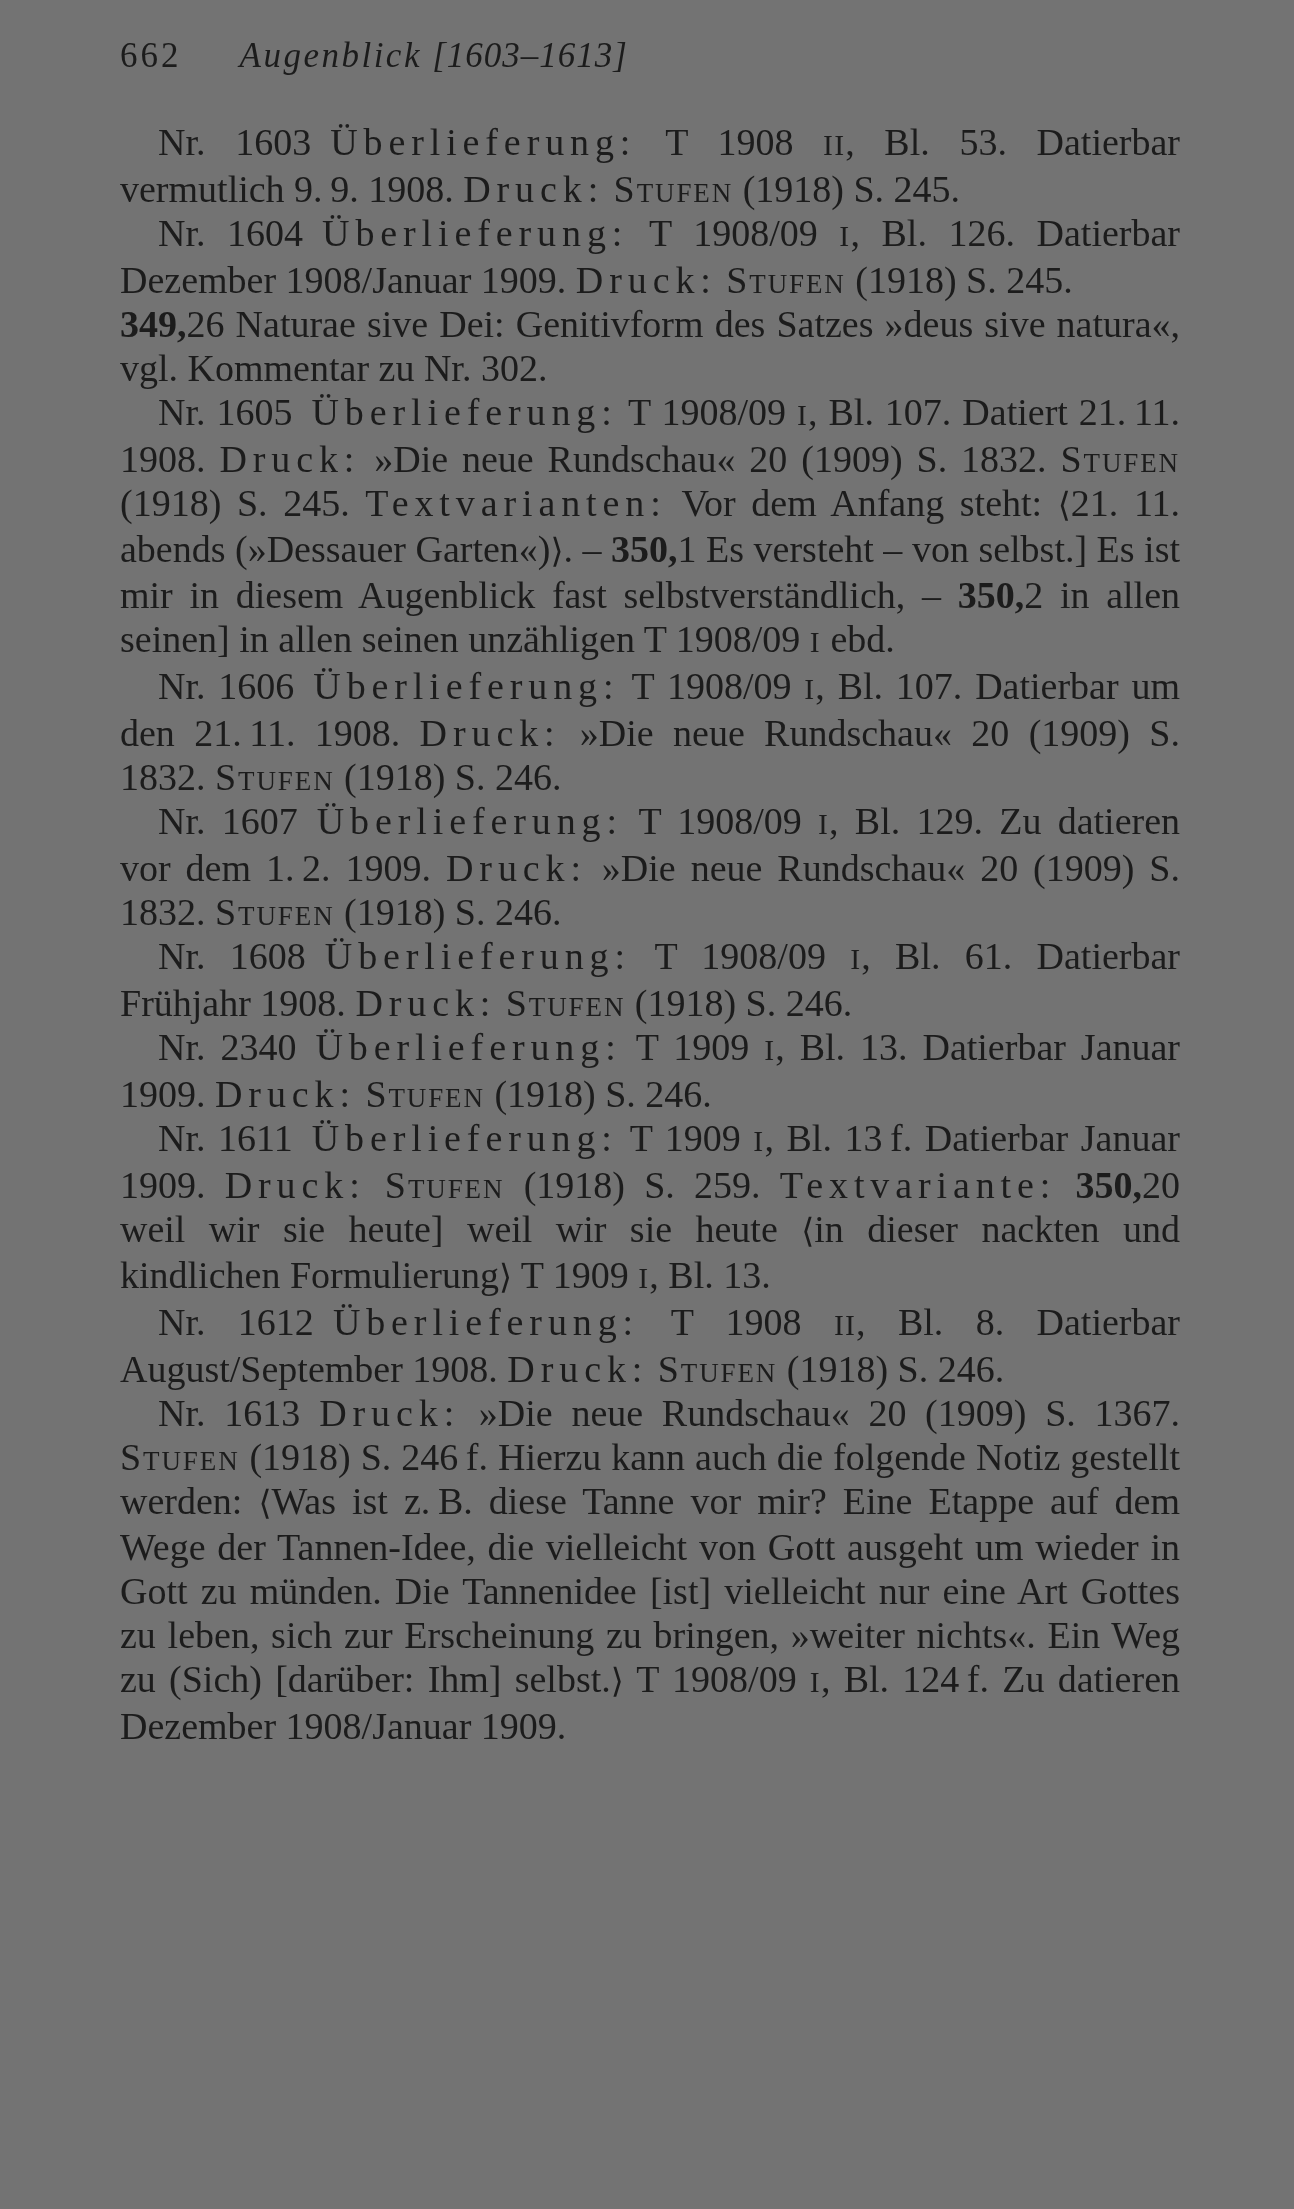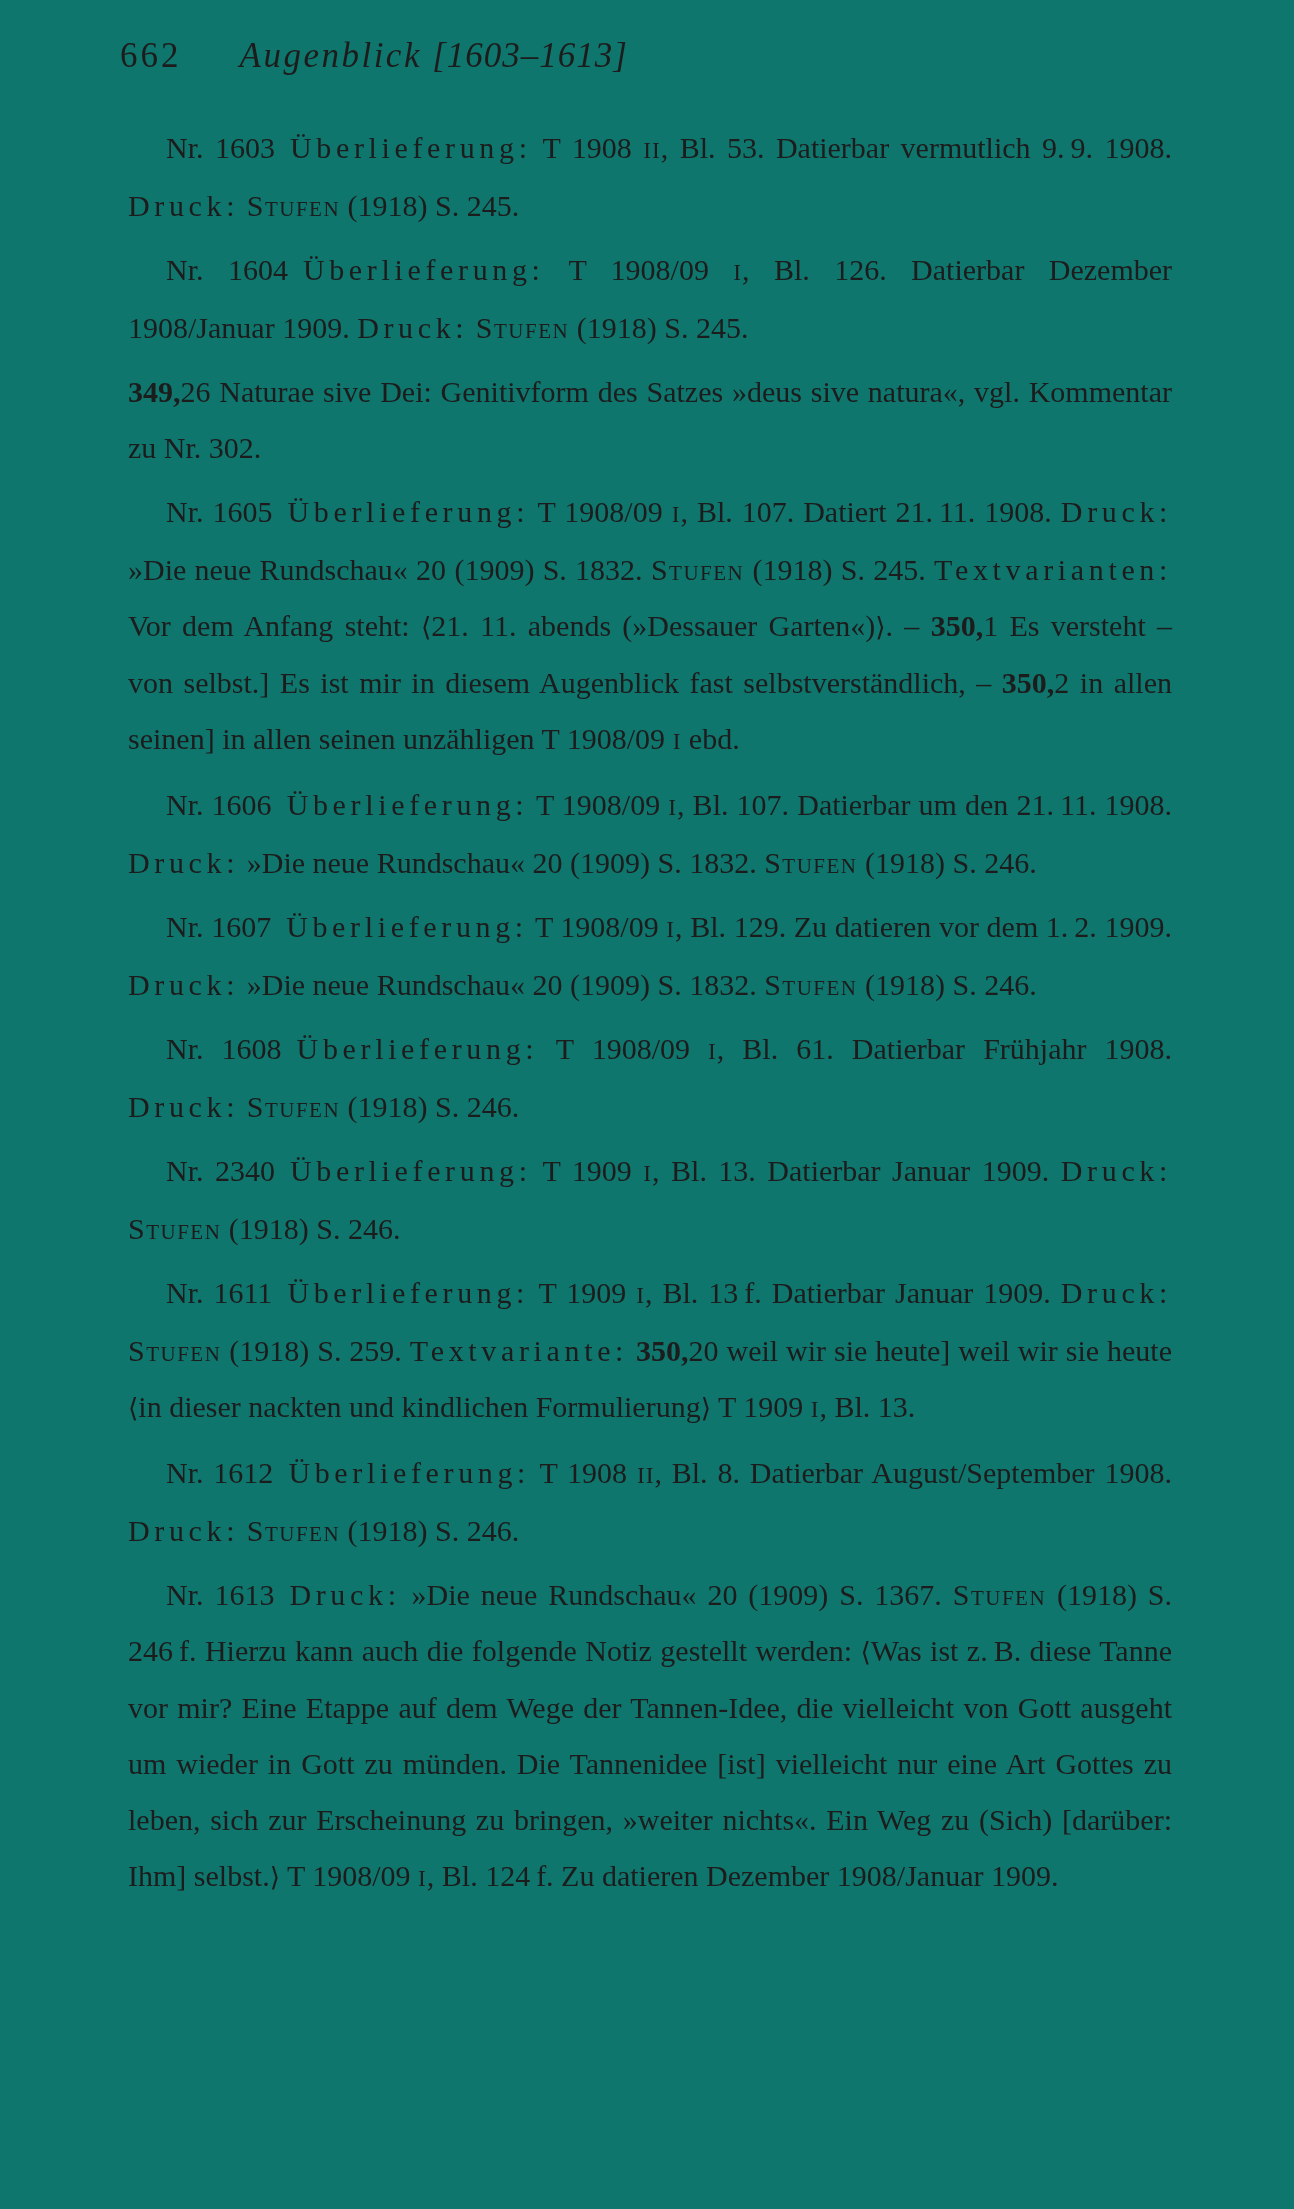--- a/index.html
+++ b/index.html
@@ -3,42 +3,42 @@
 <meta charset="utf-8">
 <style>
   html, body { margin: 0; padding: 0; }
   body {
     width: 1294px; height: 2209px;
     background: #f4f4f2;
   }
   .page {
     box-sizing: border-box;
     width: 1294px; height: 2209px;
-    background: #0f766e;
+    background: #737373;
     padding: 34px 114px 0 120px;
     font-family: "Liberation Serif", "DejaVu Serif", serif;
     color: #1c1c1c;
     overflow: hidden;
   }
   header {
     display: flex;
     align-items: baseline;
     font-size: 35px;
     line-height: 44px;
     margin-bottom: 42px;
   }
   .page-number { letter-spacing: 3px; }
   .running-head { margin-left: 58px; letter-spacing: 1.5px; }
   .rh-main { font-style: italic; letter-spacing: 2.5px; }
   .rh-range { font-style: italic; letter-spacing: 1px; }
 
   main p {
-    margin: 8px;
-    font-size: 30px;
-    line-height: 56px;
+    margin: 0;
+    font-size: 38px;
+    line-height: 44px;
     text-align: justify;
     hyphens: none;
   }
   p.indent { text-indent: 38px; }
 
   .r-n  { }
   .r-b  { font-weight: 700; }
   .r-i  { }
   .r-sp { letter-spacing: 0.155em; }
   .r-sc { font-variant: small-caps; letter-spacing: 0.05em; }

